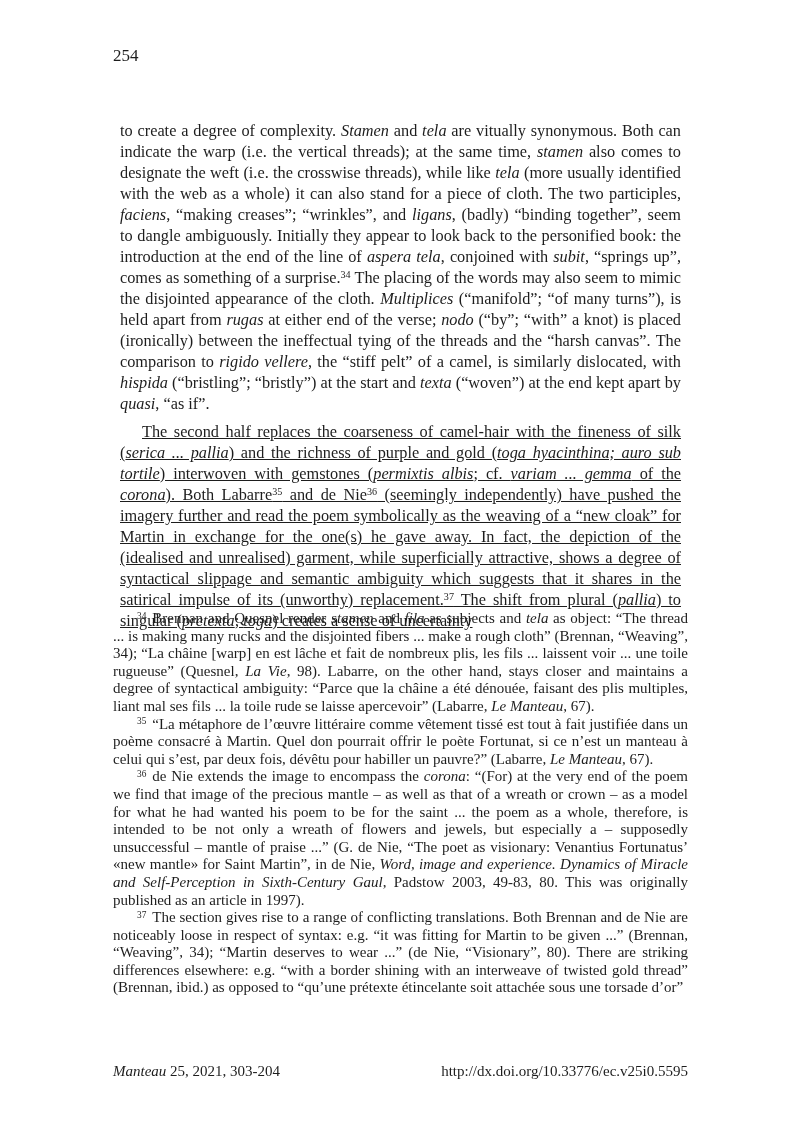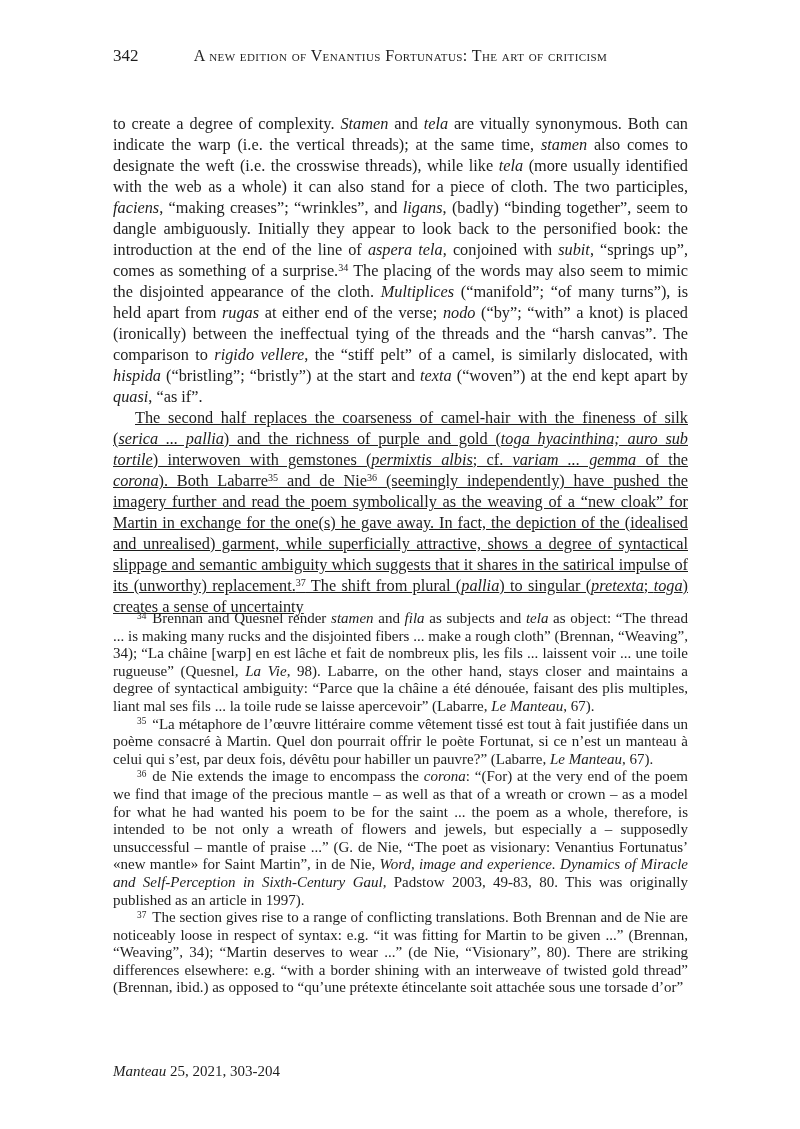--- a/index.html
+++ b/index.html
@@ -37,21 +37,21 @@
   
   .body-text {
     position: absolute;
     top: 113px;
     left: 113px;
     width: 575px;
     font-size: 16.3px;
     line-height: 21px;
     text-align: justify;
   }
-  .para { margin: 0; }
+  .para { margin: 7px; }
   .para.indent { text-indent: 22px; text-decoration: underline; }
   sup {
     font-size: 0.62em;
     line-height: 0;
     position: relative;
     top: -0.45em;
     vertical-align: baseline;
   }
   
   .footnotes {
@@ -75,33 +75,33 @@
   }
   .journal-ref { float: left; }
   .doi { float: right; color: inherit; text-decoration: none; }
 </style>
 </head>
 <body>
 
 <div class="page">
 
   <header class="header">
-    <span class="page-num">342</span>
-    <span class="running-title">A new edition of Venantius Fortunatus: The art of criticism</span>
+    <span class="page-num">254</span>
   </header>
 
   <main class="body-text">
     <p class="para"><span>to create a degree of complexity. </span><span style="font-style: italic;">Stamen</span><span> and </span><span style="font-style: italic;">tela</span><span> are vitually synonymous. Both can indicate the warp (i.e. the vertical threads); at the same time, </span><span style="font-style: italic;">stamen</span><span> also comes to designate the weft (i.e. the crosswise threads), while like </span><span style="font-style: italic;">tela</span><span> (more usually identified with the web as a whole) it can also stand for a piece of cloth. The two participles, </span><span style="font-style: italic;">faciens</span><span>, “making creases”; “wrinkles”, and </span><span style="font-style: italic;">ligans</span><span>, (badly) “binding together”, seem to dangle ambiguously. Initially they appear to look back to the personified book: the introduction at the end of the line of </span><span style="font-style: italic;">aspera tela</span><span>, conjoined with </span><span style="font-style: italic;">subit</span><span>, “springs up”, comes as something of a surprise.</span><sup>34</sup><span> The placing of the words may also seem to mimic the disjointed appearance of the cloth. </span><span style="font-style: italic;">Multiplices</span><span> (“manifold”; “of many turns”), is held apart from </span><span style="font-style: italic;">rugas</span><span> at either end of the verse; </span><span style="font-style: italic;">nodo</span><span> (“by”; “with” a knot) is placed (ironically) between the ineffectual tying of the threads and the “harsh canvas”. The comparison to </span><span style="font-style: italic;">rigido vellere</span><span>, the “stiff pelt” of a camel, is similarly dislocated, with </span><span style="font-style: italic;">hispida</span><span> (“bristling”; “bristly”) at the start and </span><span style="font-style: italic;">texta</span><span> (“woven”) at the end kept apart by </span><span style="font-style: italic;">quasi</span><span>, “as if”.</span></p>
     <p class="para indent"><span>The second half replaces the coarseness of camel-hair with the fineness of silk (</span><span style="font-style: italic;">serica ... pallia</span><span>) and the richness of purple and gold (</span><span style="font-style: italic;">toga hyacinthina; auro sub tortile</span><span>) interwoven with gemstones (</span><span style="font-style: italic;">permixtis albis</span><span>; cf. </span><span style="font-style: italic;">variam ... gemma</span><span> of the </span><span style="font-style: italic;">corona</span><span>). Both Labarre</span><sup>35</sup><span> and de Nie</span><sup>36</sup><span> (seemingly independently) have pushed the imagery further and read the poem symbolically as the weaving of a “new cloak” for Martin in exchange for the one(s) he gave away. In fact, the depiction of the (idealised and unrealised) garment, while superficially attractive, shows a degree of syntactical slippage and semantic ambiguity which suggests that it shares in the satirical impulse of its (unworthy) replacement.</span><sup>37</sup><span> The shift from plural (</span><span style="font-style: italic;">pallia</span><span>) to singular (</span><span style="font-style: italic;">pretexta</span><span>; </span><span style="font-style: italic;">toga</span><span>) creates a sense of uncertainty</span></p>
   </main>
 
   <section class="footnotes">
     <p class="footnote"><sup>34</sup><span>Brennan and Quesnel render </span><span style="font-style: italic;">stamen</span><span> and </span><span style="font-style: italic;">fila</span><span> as subjects and </span><span style="font-style: italic;">tela</span><span> as object: “The thread ... is making many rucks and the disjointed fibers ... make a rough cloth” (Brennan, “Weaving”, 34); “La châine [warp] en est lâche et fait de nombreux plis, les fils ... laissent voir ... une toile rugueuse” (Quesnel, </span><span style="font-style: italic;">La Vie</span><span>, 98). Labarre, on the other hand, stays closer and maintains a degree of syntactical ambiguity: “Parce que la châine a été dénouée, faisant des plis multiples, liant mal ses fils ... la toile rude se laisse apercevoir” (Labarre, </span><span style="font-style: italic;">Le Manteau</span><span>, 67).</span></p>
     <p class="footnote"><sup>35</sup><span>“La métaphore de l’œuvre littéraire comme vêtement tissé est tout à fait justifiée dans un poème consacré à Martin. Quel don pourrait offrir le poète Fortunat, si ce n’est un manteau à celui qui s’est, par deux fois, dévêtu pour habiller un pauvre?” (Labarre, </span><span style="font-style: italic;">Le Manteau</span><span>, 67).</span></p>
     <p class="footnote"><sup>36</sup><span>de Nie extends the image to encompass the </span><span style="font-style: italic;">corona</span><span>: “(For) at the very end of the poem we find that image of the precious mantle – as well as that of a wreath or crown – as a model for what he had wanted his poem to be for the saint ... the poem as a whole, therefore, is intended to be not only a wreath of flowers and jewels, but especially a – supposedly unsuccessful – mantle of praise ...” (G. de Nie, “The poet as visionary: Venantius Fortunatus’ «new mantle» for Saint Martin”, in de Nie, </span><span style="font-style: italic;">Word, image and experience. Dynamics of Miracle and Self-Perception in Sixth-Century Gaul</span><span>, Padstow 2003, 49-83, 80. This was originally published as an article in 1997).</span></p>
     <p class="footnote"><sup>37</sup><span>The section gives rise to a range of conflicting translations. Both Brennan and de Nie are noticeably loose in respect of syntax: e.g. “it was fitting for Martin to be given ...” (Brennan, “Weaving”, 34); “Martin deserves to wear ...” (de Nie, “Visionary”, 80). There are striking differences elsewhere: e.g. “with a border shining with an interweave of twisted gold thread” (Brennan, ibid.) as opposed to “qu’une prétexte étincelante soit attachée sous une torsade d’or”</span></p>
   </section>
 
   <footer class="footer">
     <span class="journal-ref"><span style="font-style: italic;">Manteau</span><span> 25, 2021, 303-204</span></span>
+    <a class="doi" href="#">http://dx.doi.org/10.33776/ec.v25i0.5595</a>
   </footer>
 
 </div>
 
 </body></html>

